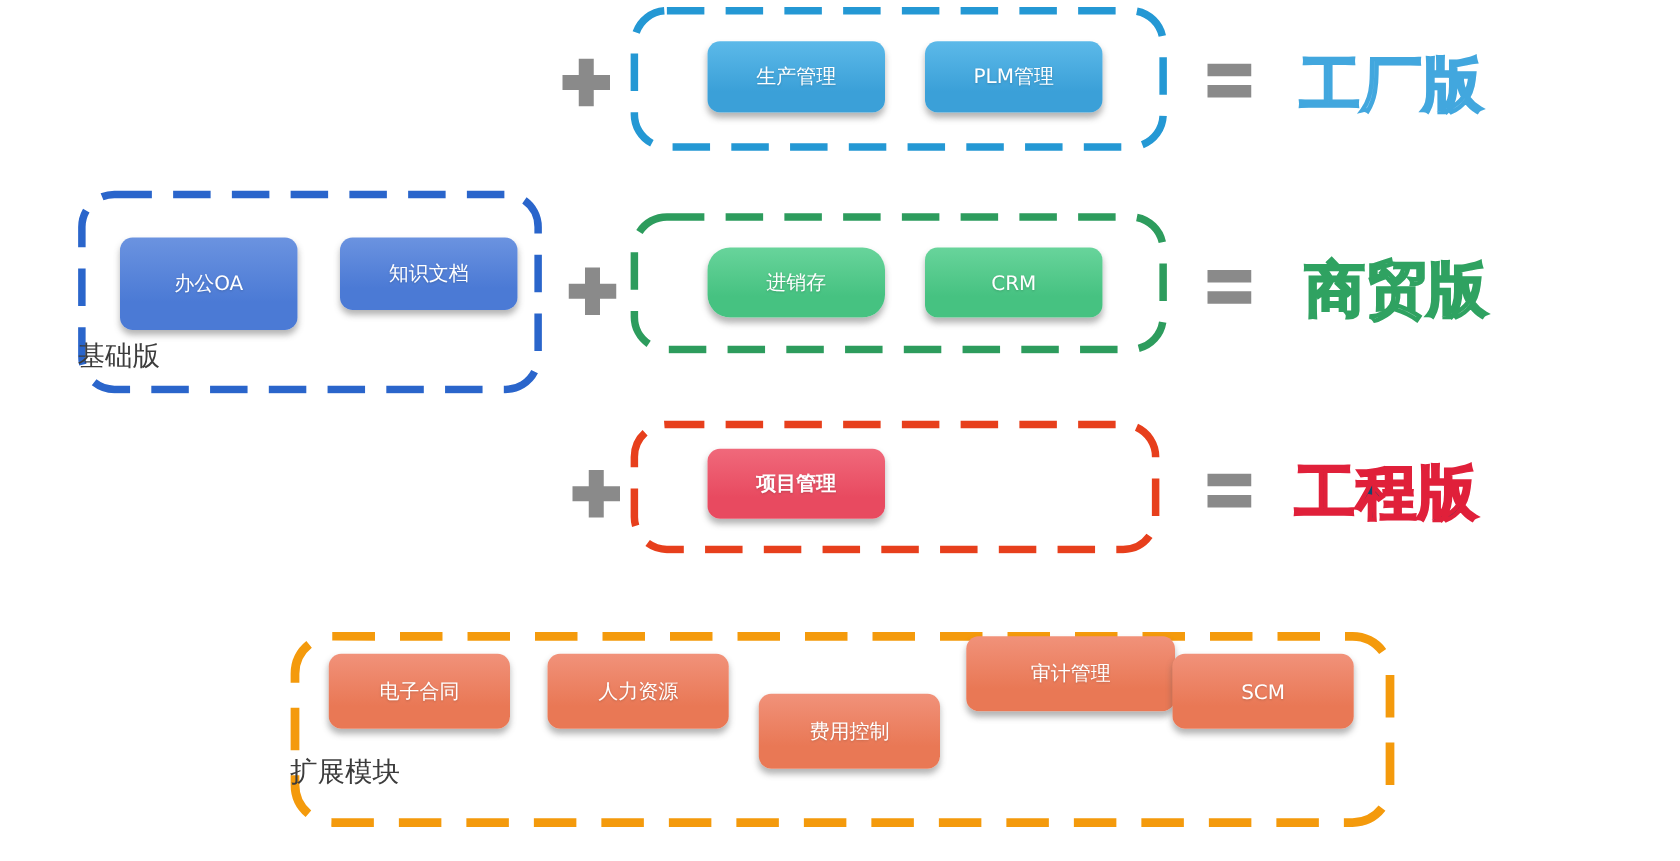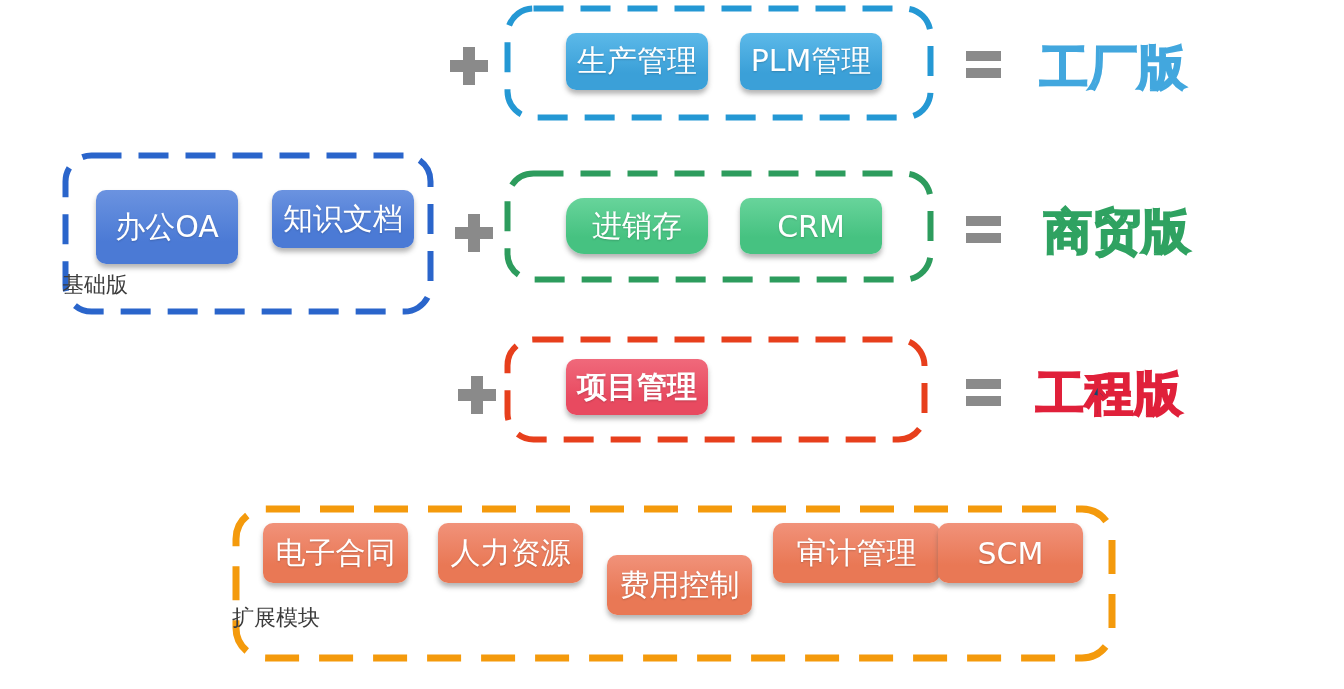--- a/index.html
+++ b/index.html
@@ -4,21 +4,21 @@
 <style>
   html,body{margin:0;padding:0;background:#ffffff;}
   .canvas{
     position:relative;width:1344px;height:689px;overflow:hidden;background:#ffffff;
     font-family:"DejaVu Sans","Liberation Sans",sans-serif;
   }
   .dbox{position:absolute;}
   .dash{position:absolute;left:0;top:0;pointer-events:none;}
   .btn{
     position:absolute;display:flex;align-items:center;justify-content:center;
-    border-radius:10px;color:#ffffff;font-size:30px;
+    border-radius:10px;color:#ffffff;font-size:16px;
     box-shadow:0 4px 5px rgba(90,90,90,.45);
     text-shadow:0 1px 2px rgba(0,0,0,.18);
     white-space:nowrap;
   }
   .btn.sky   {background:linear-gradient(180deg,#5cb9e9 0%,#3ba0d8 70%);}
   .btn.royal {background:linear-gradient(180deg,#6b93e0 0%,#4b7ad5 70%);}
   .btn.green {background:linear-gradient(180deg,#68d49b 0%,#46c281 70%);}
   .btn.rose  {background:linear-gradient(180deg,#f0697b 0%,#e84a60 70%);}
   .btn.coral {background:linear-gradient(180deg,#f1927a 0%,#e97855 70%);}
   .box-label{
@@ -91,18 +91,18 @@
   <div class="equals" style="left:966px;top:379px;"></div>
   <div class="result-title red" style="left:1036px;top:362px;">工程版</div>
 
   <div class="dbox" style="left:232px;top:505px;width:884px;height:157px;">
     <svg class="dash" width="884" height="157">
       <rect x="4" y="4" width="876" height="149" rx="30" fill="none" stroke="#f49a0c" stroke-width="7" stroke-dasharray="34 20"></rect>
     </svg>
     <div class="btn coral" style="left:31px;top:18px;width:145px;height:60px;">电子合同</div>
     <div class="btn coral" style="left:206px;top:18px;width:145px;height:60px;">人力资源</div>
     <div class="btn coral" style="left:375px;top:18px;width:145px;height:60px;margin-top:32px;">费用控制</div>
-    <div class="btn coral" style="left:541px;top:18px;width:167px;height:60px;">审计管理</div>
+    <div class="btn coral" style="left:541px;top:4px;width:167px;height:60px;">审计管理</div>
     <div class="btn coral" style="left:706px;top:18px;width:145px;height:60px;">SCM</div>
     <div class="box-label" style="top:98px;">扩展模块</div>
   </div>
 
 </div>
 
 </body></html>

